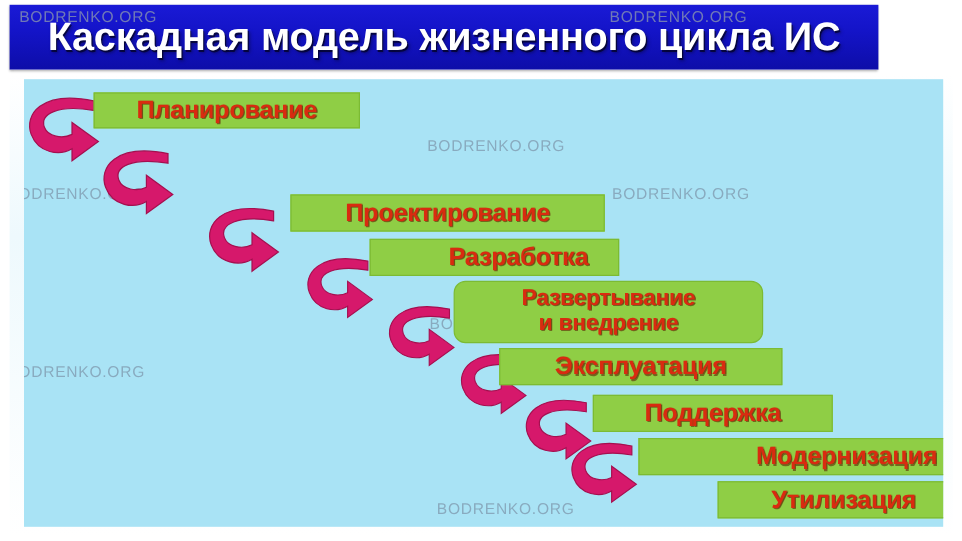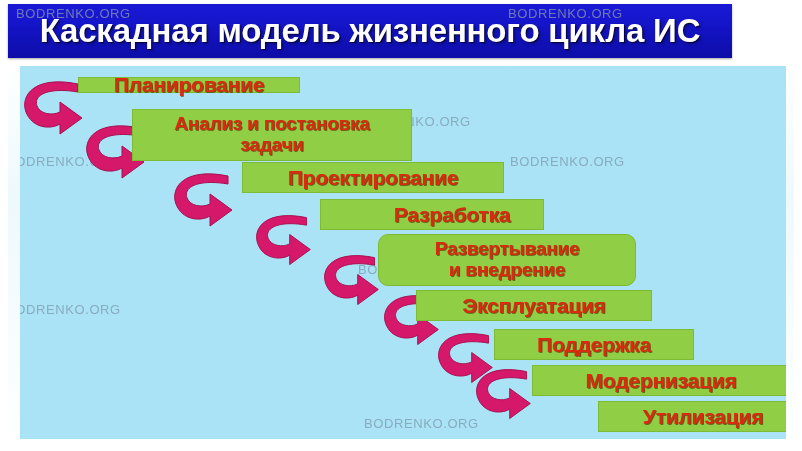--- a/index.html
+++ b/index.html
@@ -160,51 +160,47 @@
         <path d="M58 6 C 14 -3, 0 18, 6 34 C 12 50, 30 52, 40 46 L 40 56 L 62 40 L 40 24 L 40 34 C 32 38, 20 36, 17 28 C 13 17, 28 9, 58 14 Z" fill="#d6186b" stroke="#a50f4f" stroke-width="1"></path>
       </svg>
     </div>
 
     <div class="arrow" style="left:452px; top:300px;">
       <svg width="66" height="60" viewBox="0 0 70 64">
         <path d="M58 6 C 14 -3, 0 18, 6 34 C 12 50, 30 52, 40 46 L 40 56 L 62 40 L 40 24 L 40 34 C 32 38, 20 36, 17 28 C 13 17, 28 9, 58 14 Z" fill="#d6186b" stroke="#a50f4f" stroke-width="1"></path>
       </svg>
     </div>
 
-    <div class="stage" style="left:58px;  top:11px;  width:222px; height:16px;">
+    <div class="stage" style="left:58px;  top:11px;  width:222px; height:30px;">
       <span class="lbl">Планирование</span>
     </div>
 
-    <div class="stage two-line" style="left:112px; top:43px;  width:280px; height:52px;">
-      <span class="lbl">Анализ и постановка
-задачи</span>
-    </div>
 
     <div class="stage" style="left:222px; top:96px;  width:262px; height:31px;">
       <span class="lbl">Проектирование</span>
     </div>
 
-    <div class="stage" style="left:300px; top:133px; width:224px; height:31px;padding-left:48px;">
+    <div class="stage" style="left:288px; top:133px; width:208px; height:31px;padding-left:48px;">
       <span class="lbl">Разработка</span>
     </div>
 
     <div class="stage two-line" style="left:358px; top:168px; width:258px; height:52px;border-radius:10px;">
       <span class="lbl">Развертывание
 и внедрение</span>
     </div>
 
     <div class="stage" style="left:396px; top:224px; width:236px; height:31px;">
       <span class="lbl">Эксплуатация</span>
     </div>
 
     <div class="stage" style="left:474px; top:263px; width:200px; height:31px;justify-content:center;">
       <span class="lbl">Поддержка</span>
     </div>
 
-    <div class="stage" style="left:512px; top:299px; width:258px; height:31px;">
+    <div class="stage" style="left:512px; top:299px; width:258px; height:31px;justify-content:flex-end;">
       <span class="lbl">Модернизация</span>
     </div>
 
     <div class="stage" style="left:550px; top:335px; width:210px; height:31px;margin-left:28px;">
       <span class="lbl">Утилизация</span>
     </div>
 
   </div>
 </div>
 

